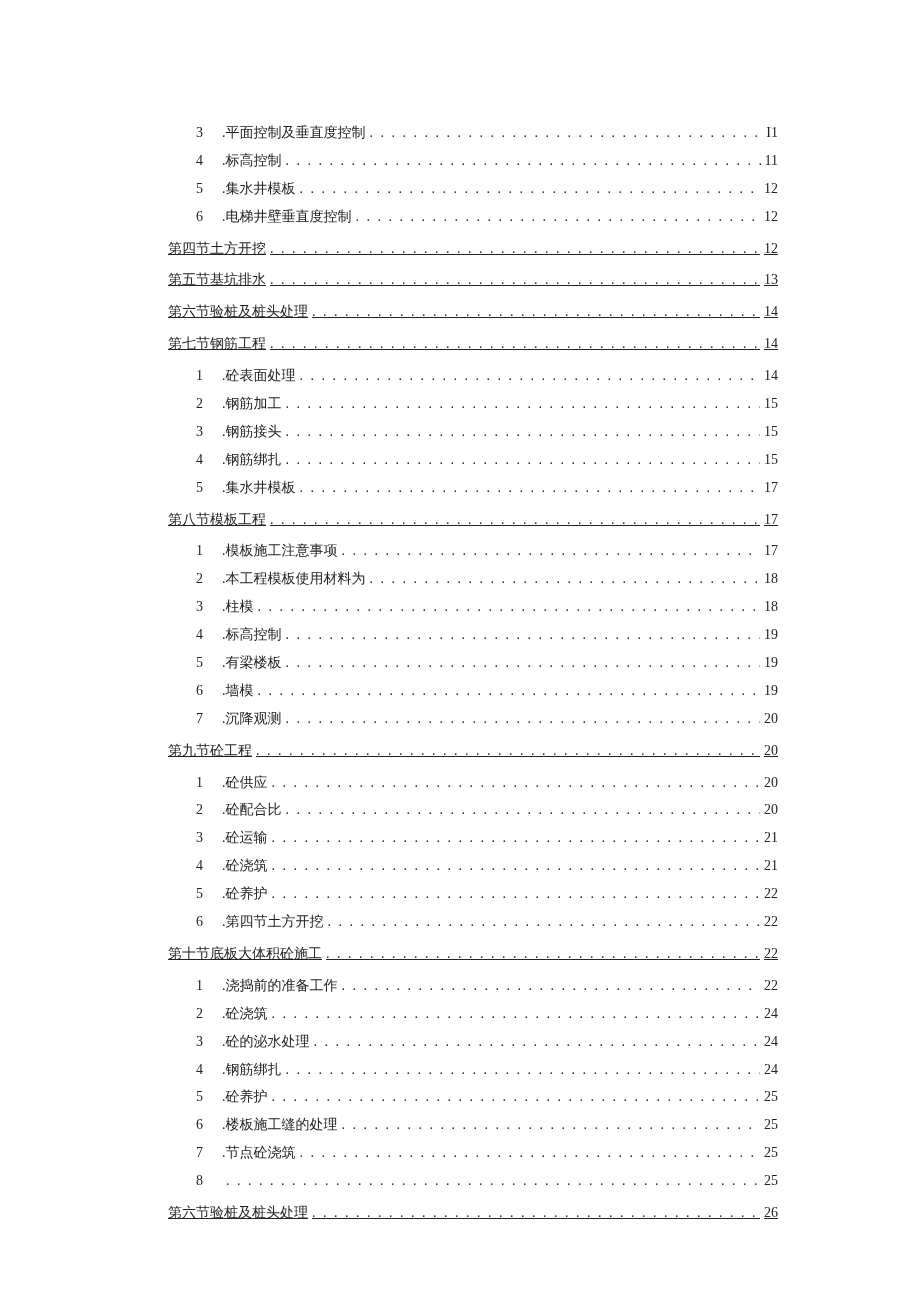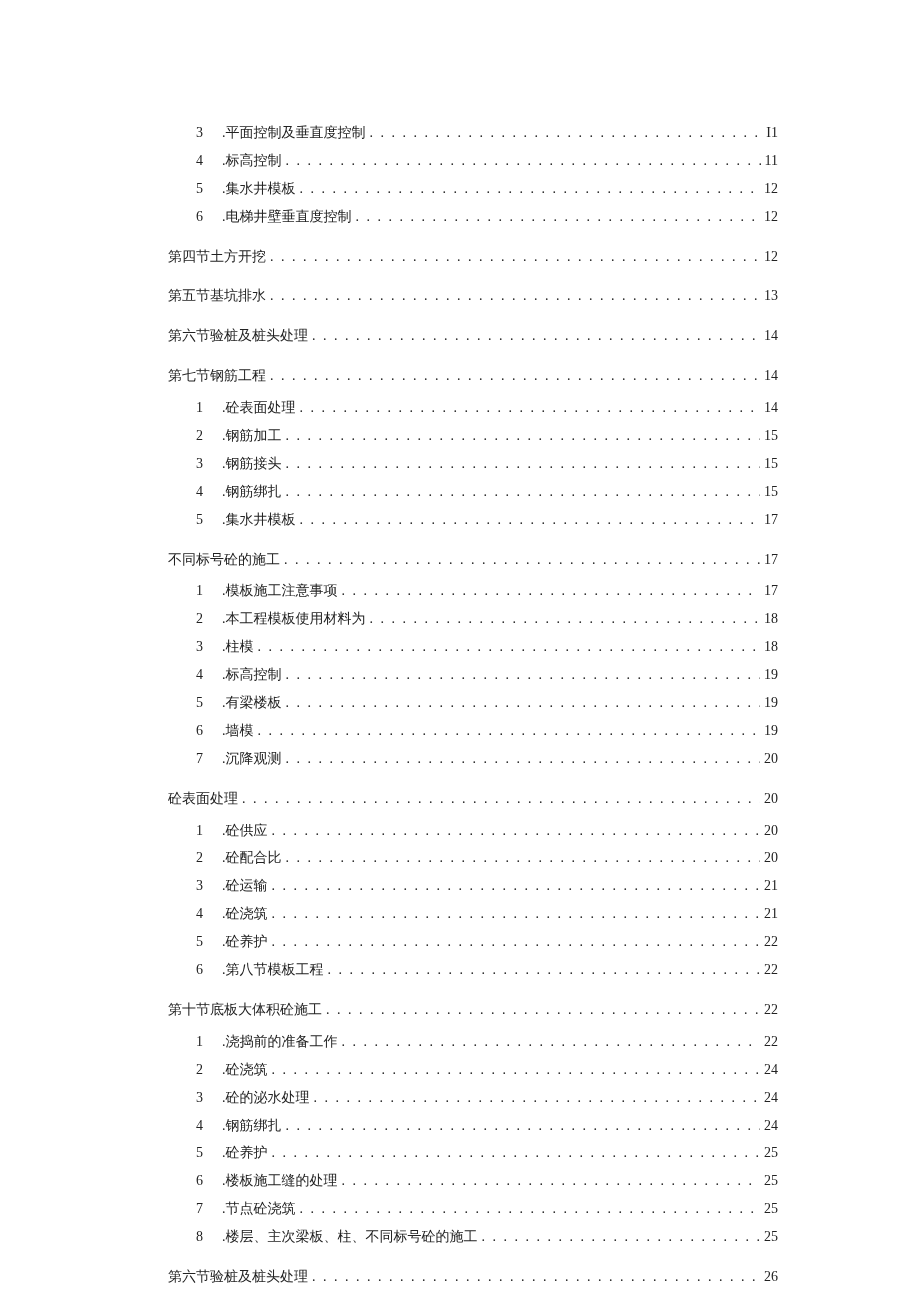--- a/index.html
+++ b/index.html
@@ -33,22 +33,23 @@
       letter-spacing: 2px;
       color: #222;
       margin: 0 4px;
     }
     .toc-page {
       flex-shrink: 0;
       white-space: nowrap;
     }
     .level-section {
       margin-left: 0;
-      margin-top: 14px;
+      margin-top: 6px;
       margin-bottom: 6px;
+      text-decoration: underline;
     }
     .level-section .toc-label { font-size: 14px; }
     .level-section .toc-page  { font-size: 14px; }
     .level-sub {
       margin-left: 28px;
     }
     .level-sub .toc-num {
       display: inline-block;
       width: 18px;
       text-align: left;
@@ -128,21 +129,21 @@
       <span class="toc-dots">. . . . . . . . . . . . . . . . . . . . . . . . . . . . . . . . . . . . . . . . . . . . . . . . . . . . . . . . . . . . . . . . . . . . . . . . . . . . . . . . . . . . . . . . . . . . . . . . . . . .</span>
       <span class="toc-page">15</span>
     </div>
     <div class="toc-line level-sub">
       <span class="toc-num">5</span>
       <span class="toc-label">.集水井模板</span>
       <span class="toc-dots">. . . . . . . . . . . . . . . . . . . . . . . . . . . . . . . . . . . . . . . . . . . . . . . . . . . . . . . . . . . . . . . . . . . . . . . . . . . . . . . . . . . . . . . . . . . . . . . . . . . .</span>
       <span class="toc-page">17</span>
     </div>
     <div class="toc-line level-section">
-      <span class="toc-label">不同标号砼的施工</span>
+      <span class="toc-label">第八节模板工程</span>
       <span class="toc-dots">. . . . . . . . . . . . . . . . . . . . . . . . . . . . . . . . . . . . . . . . . . . . . . . . . . . . . . . . . . . . . . . . . . . . . . . . . . . . . . . . . . . . . . . . . . . . . . . . . . . .</span>
       <span class="toc-page">17</span>
     </div>
     <div class="toc-line level-sub">
       <span class="toc-num">1</span>
       <span class="toc-label">.模板施工注意事项</span>
       <span class="toc-dots">. . . . . . . . . . . . . . . . . . . . . . . . . . . . . . . . . . . . . . . . . . . . . . . . . . . . . . . . . . . . . . . . . . . . . . . . . . . . . . . . . . . . . . . . . . . . . . . . . . . .</span>
       <span class="toc-page">17</span>
     </div>
     <div class="toc-line level-sub">
@@ -175,21 +176,21 @@
       <span class="toc-dots">. . . . . . . . . . . . . . . . . . . . . . . . . . . . . . . . . . . . . . . . . . . . . . . . . . . . . . . . . . . . . . . . . . . . . . . . . . . . . . . . . . . . . . . . . . . . . . . . . . . .</span>
       <span class="toc-page">19</span>
     </div>
     <div class="toc-line level-sub">
       <span class="toc-num">7</span>
       <span class="toc-label">.沉降观测</span>
       <span class="toc-dots">. . . . . . . . . . . . . . . . . . . . . . . . . . . . . . . . . . . . . . . . . . . . . . . . . . . . . . . . . . . . . . . . . . . . . . . . . . . . . . . . . . . . . . . . . . . . . . . . . . . .</span>
       <span class="toc-page">20</span>
     </div>
     <div class="toc-line level-section">
-      <span class="toc-label">砼表面处理</span>
+      <span class="toc-label">第九节砼工程</span>
       <span class="toc-dots">. . . . . . . . . . . . . . . . . . . . . . . . . . . . . . . . . . . . . . . . . . . . . . . . . . . . . . . . . . . . . . . . . . . . . . . . . . . . . . . . . . . . . . . . . . . . . . . . . . . .</span>
       <span class="toc-page">20</span>
     </div>
     <div class="toc-line level-sub">
       <span class="toc-num">1</span>
       <span class="toc-label">.砼供应</span>
       <span class="toc-dots">. . . . . . . . . . . . . . . . . . . . . . . . . . . . . . . . . . . . . . . . . . . . . . . . . . . . . . . . . . . . . . . . . . . . . . . . . . . . . . . . . . . . . . . . . . . . . . . . . . . .</span>
       <span class="toc-page">20</span>
     </div>
     <div class="toc-line level-sub">
@@ -211,21 +212,21 @@
       <span class="toc-page">21</span>
     </div>
     <div class="toc-line level-sub">
       <span class="toc-num">5</span>
       <span class="toc-label">.砼养护</span>
       <span class="toc-dots">. . . . . . . . . . . . . . . . . . . . . . . . . . . . . . . . . . . . . . . . . . . . . . . . . . . . . . . . . . . . . . . . . . . . . . . . . . . . . . . . . . . . . . . . . . . . . . . . . . . .</span>
       <span class="toc-page">22</span>
     </div>
     <div class="toc-line level-sub">
       <span class="toc-num">6</span>
-      <span class="toc-label">.第八节模板工程</span>
+      <span class="toc-label">.第四节土方开挖</span>
       <span class="toc-dots">. . . . . . . . . . . . . . . . . . . . . . . . . . . . . . . . . . . . . . . . . . . . . . . . . . . . . . . . . . . . . . . . . . . . . . . . . . . . . . . . . . . . . . . . . . . . . . . . . . . .</span>
       <span class="toc-page">22</span>
     </div>
     <div class="toc-line level-section">
       <span class="toc-label">第十节底板大体积砼施工</span>
       <span class="toc-dots">. . . . . . . . . . . . . . . . . . . . . . . . . . . . . . . . . . . . . . . . . . . . . . . . . . . . . . . . . . . . . . . . . . . . . . . . . . . . . . . . . . . . . . . . . . . . . . . . . . . .</span>
       <span class="toc-page">22</span>
     </div>
     <div class="toc-line level-sub">
       <span class="toc-num">1</span>
@@ -264,21 +265,20 @@
       <span class="toc-page">25</span>
     </div>
     <div class="toc-line level-sub">
       <span class="toc-num">7</span>
       <span class="toc-label">.节点砼浇筑</span>
       <span class="toc-dots">. . . . . . . . . . . . . . . . . . . . . . . . . . . . . . . . . . . . . . . . . . . . . . . . . . . . . . . . . . . . . . . . . . . . . . . . . . . . . . . . . . . . . . . . . . . . . . . . . . . .</span>
       <span class="toc-page">25</span>
     </div>
     <div class="toc-line level-sub">
       <span class="toc-num">8</span>
-      <span class="toc-label">.楼层、主次梁板、柱、不同标号砼的施工</span>
       <span class="toc-dots">. . . . . . . . . . . . . . . . . . . . . . . . . . . . . . . . . . . . . . . . . . . . . . . . . . . . . . . . . . . . . . . . . . . . . . . . . . . . . . . . . . . . . . . . . . . . . . . . . . . .</span>
       <span class="toc-page">25</span>
     </div>
     <div class="toc-line level-section">
       <span class="toc-label">第六节验桩及桩头处理</span>
       <span class="toc-dots">. . . . . . . . . . . . . . . . . . . . . . . . . . . . . . . . . . . . . . . . . . . . . . . . . . . . . . . . . . . . . . . . . . . . . . . . . . . . . . . . . . . . . . . . . . . . . . . . . . . .</span>
       <span class="toc-page">26</span>
     </div>
   </div>
 

